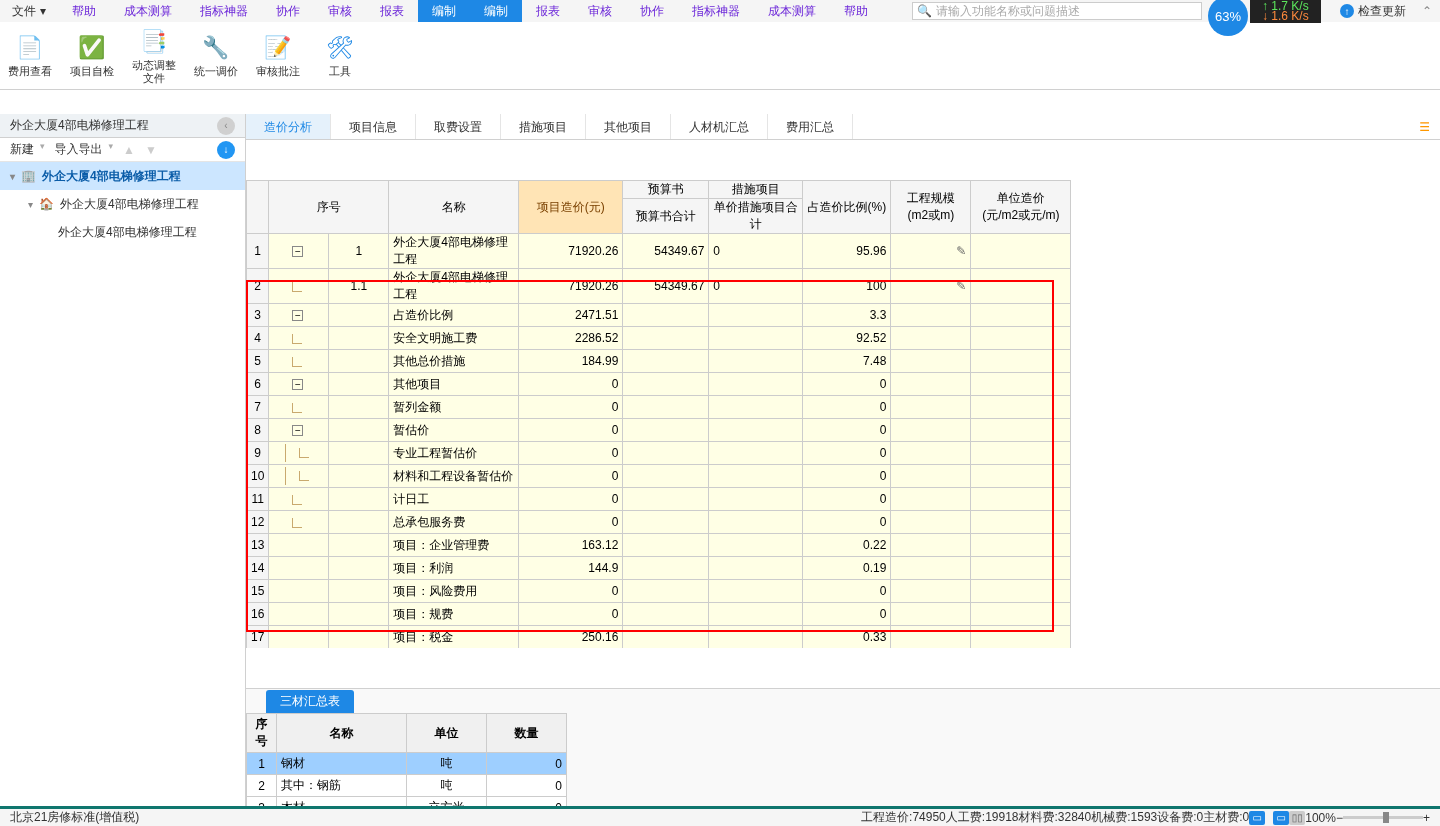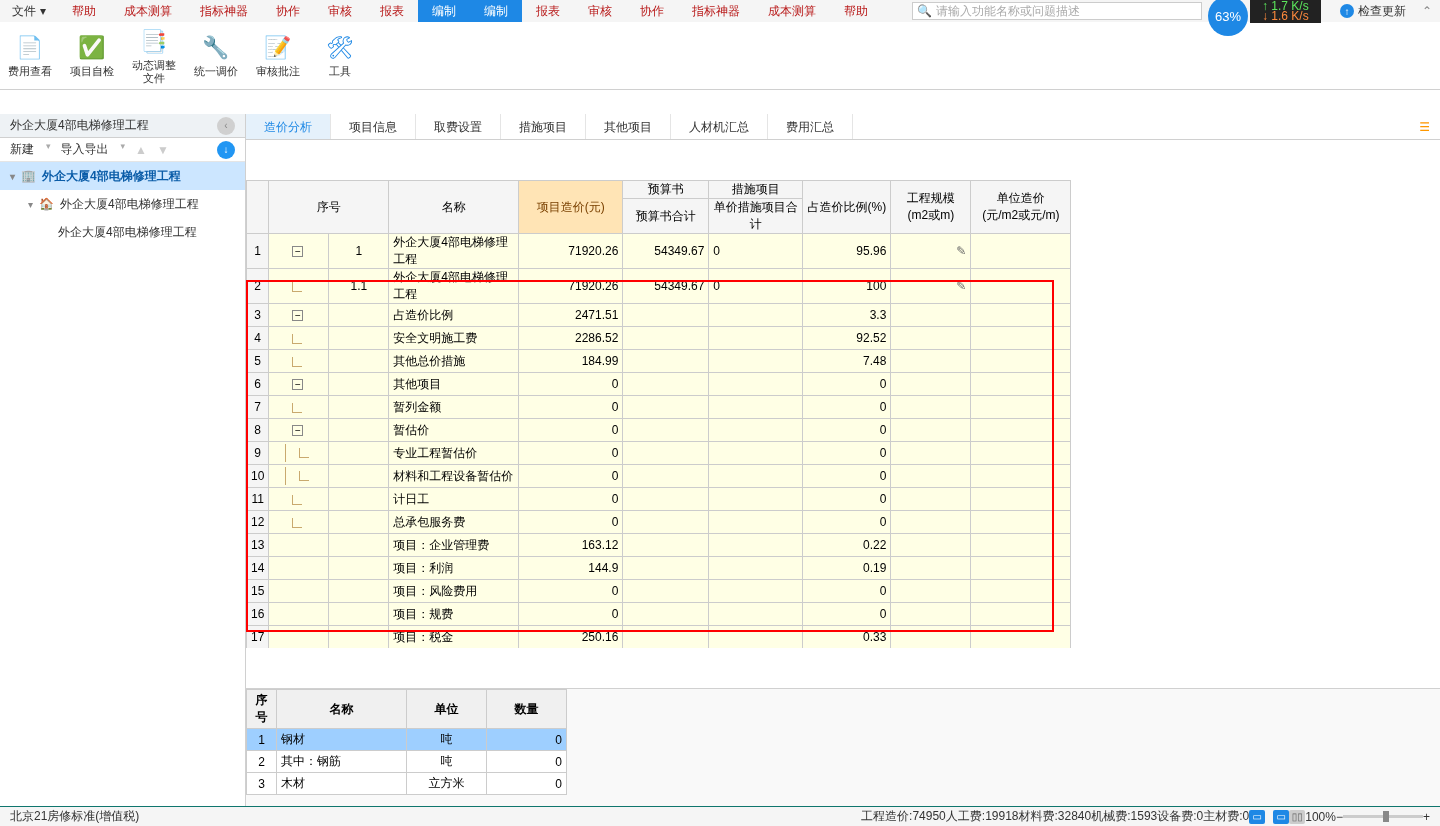--- a/index.html
+++ b/index.html
@@ -1,20 +1,20 @@
 <!DOCTYPE html>
 <html><head>
 <meta charset="utf-8">
 <style>
 * { box-sizing: border-box; margin: 0; padding: 0; font-family: "Microsoft YaHei", "SimSun", sans-serif; font-size: 12px; }
 body { background: #fff; width: 1440px; height: 826px; overflow: hidden; position: relative; }
 
 
 .menubar { height: 22px; background: #f5f5f5; display: flex; align-items: center; }
-.menubar .menu-item { padding: 0 14px; height: 22px; line-height: 22px; color: #b91c1c; cursor: pointer; }
+.menubar .menu-item { padding: 0 14px; height: 22px; line-height: 22px; color: #6d28d9; cursor: pointer; }
 .menubar .menu-item.active { background: #1e88e5; color: #fff; }
 .menubar .menu-file { cursor: pointer; padding: 0 12px; color: #333; display: flex; align-items: center; gap: 4px; }
 .menubar .search-box { margin-left: auto; width: 290px; height: 18px; border: 1px solid #ccc; background: #fff; display: flex; align-items: center; padding: 0 4px; color: #aaa; }
 .menubar .search-icon { color: #888; margin-right: 4px; }
 .netk-widget { width: 130px; height: 22px; display: flex; align-items: center; gap: 2px; }
 .netk-circle { width: 40px; height: 40px; border-radius: 50%; background: #1e88e5; color: #fff; font-size: 13px; display: flex; align-items: center; justify-content: center; margin-top: 10px; margin-left: 6px; z-index: 5; }
 .netk-speeds { background: #222; color: #5ce65c; font-size: 9px; padding: 2px 12px; line-height: 10px; }
 .netk-speeds .dn { color: #ff8a3d; }
 .update-btn { display: flex; align-items: center; gap: 4px; color: #333; padding: 0 8px; cursor: pointer; }
 .update-icon { width: 14px; height: 14px; border-radius: 50%; background: #1e88e5; color: #fff; display: flex; align-items: center; justify-content: center; font-size: 10px; }
@@ -26,21 +26,21 @@
 .ribbon-icon { width: 30px; height: 30px; display: flex; align-items: center; justify-content: center; font-size: 22px; }
 .ribbon-label { font-size: 11px; color: #333; line-height: 13px; text-align: center; }
 
 
 .project-bar { height: 24px; background: #eef2f5; border-bottom: 1px solid #d0d0d0; display: flex; align-items: center; padding: 0 10px; }
 .project-title { color: #333; }
 .project-collapse { width: 18px; height: 18px; border-radius: 50%; background: #d0d0d0; color: #888; display: flex; align-items: center; justify-content: center; margin-left: auto; cursor: pointer; font-size: 10px; }
 
 
 .sub-toolbar { height: 24px; background: #fff; border-bottom: 1px solid #e5e5e5; display: flex; align-items: center; padding: 0 10px; gap: 10px; }
-.sub-toolbar .btn { color: #333; cursor: pointer; display: flex; gap: 12px; }
+.sub-toolbar .btn { color: #333; cursor: pointer; display: flex; gap: 6px; }
 .sub-toolbar .dd { color: #aaa; font-size: 9px; }
 .sub-toolbar .sync { width: 18px; height: 18px; border-radius: 50%; background: #2196f3; color: #fff; display: flex; align-items: center; justify-content: center; margin-left: auto; cursor: pointer; font-size: 10px; }
 
 
 .main { position: absolute; top: 114px; bottom: 20px; left: 0; right: 0; display: flex; }
 .sidebar { width: 246px; background: #fff; border-right: 1px solid #d0d0d0; }
 .tree-item { display: flex; align-items: center; height: 28px; padding: 0 10px; gap: 6px; cursor: pointer; color: #333; }
 .tree-item.selected { background: #cce6ff; color: #0a5ca8; font-weight: bold; }
 .tree-item.level1 { padding-left: 28px; }
 .tree-item.level2 { padding-left: 58px; }
@@ -83,21 +83,21 @@
 .bottom-tab-row { height: 24px; display: flex; align-items: flex-end; padding: 0 20px; }
 .bottom-tab { background: #1e88e5; color: #fff; padding: 3px 14px; border-radius: 3px 3px 0 0; cursor: pointer; }
 table.bottom-grid { border-collapse: collapse; margin-left: 0; }
 table.bottom-grid th, table.bottom-grid td { border: 1px solid #ccc; font-size: 12px; padding: 2px 4px; background: #fff; text-align: center; }
 table.bottom-grid th { background: #f0f0f0; }
 table.bottom-grid tr.sel td { background: #9ecfff; }
 table.bottom-grid td.num { text-align: right; }
 table.bottom-grid td.txt { text-align: left; }
 
 
-.statusbar { position: absolute; bottom: 0; left: 0; right: 0; height: 20px; background: #f5f5f5; border-top: 1px solid #0f766e; display: flex; align-items: center; padding: 0 10px; gap: 12px; font-size: 12px; color: #333; }
+.statusbar { position: absolute; bottom: 0; left: 0; right: 0; height: 20px; background: #f5f5f5; border-top: 3px solid #0f766e; display: flex; align-items: center; padding: 0 10px; gap: 12px; font-size: 12px; color: #333; }
 .statusbar .right { margin-left: auto; display: flex; align-items: center; }
 .status-icon { width: 16px; height: 14px; border-radius: 2px; display: inline-flex; align-items: center; justify-content: center; font-size: 10px; }
 .status-icon.blue { background: #1e88e5; color: #fff; }
 .status-icon.gray { background: #ccc; color: #666; }
 .zoom-track { width: 80px; height: 3px; background: #ccc; position: relative; }
 .zoom-thumb { position: absolute; left: 40px; top: -4px; width: 6px; height: 11px; background: #888; }
 </style>
 </head>
 <body>
 
@@ -460,20 +460,23 @@
               <td class="num"></td>
               <td class="num"><span class="edit-icon">✎</span></td>
               <td class="num"></td>
             </tr>
           </tbody>
         </table>
       <div class="anno-box" style="left:0px; top:100px; width:808px; height:352px;"></div>
     </div>
 
     <div class="bottom-panel" style="height:118px;">
+      <div class="bottom-tab-row">
+        <div class="bottom-tab">三材汇总表</div>
+      </div>
       <table class="bottom-grid" id="bgrid">
           <thead>
             <tr>
               <th style="width:30px">序号</th>
               <th style="width:130px">名称</th>
               <th style="width:80px">单位</th>
               <th style="width:80px">数量</th>
             </tr>
           </thead>
           <tbody>

